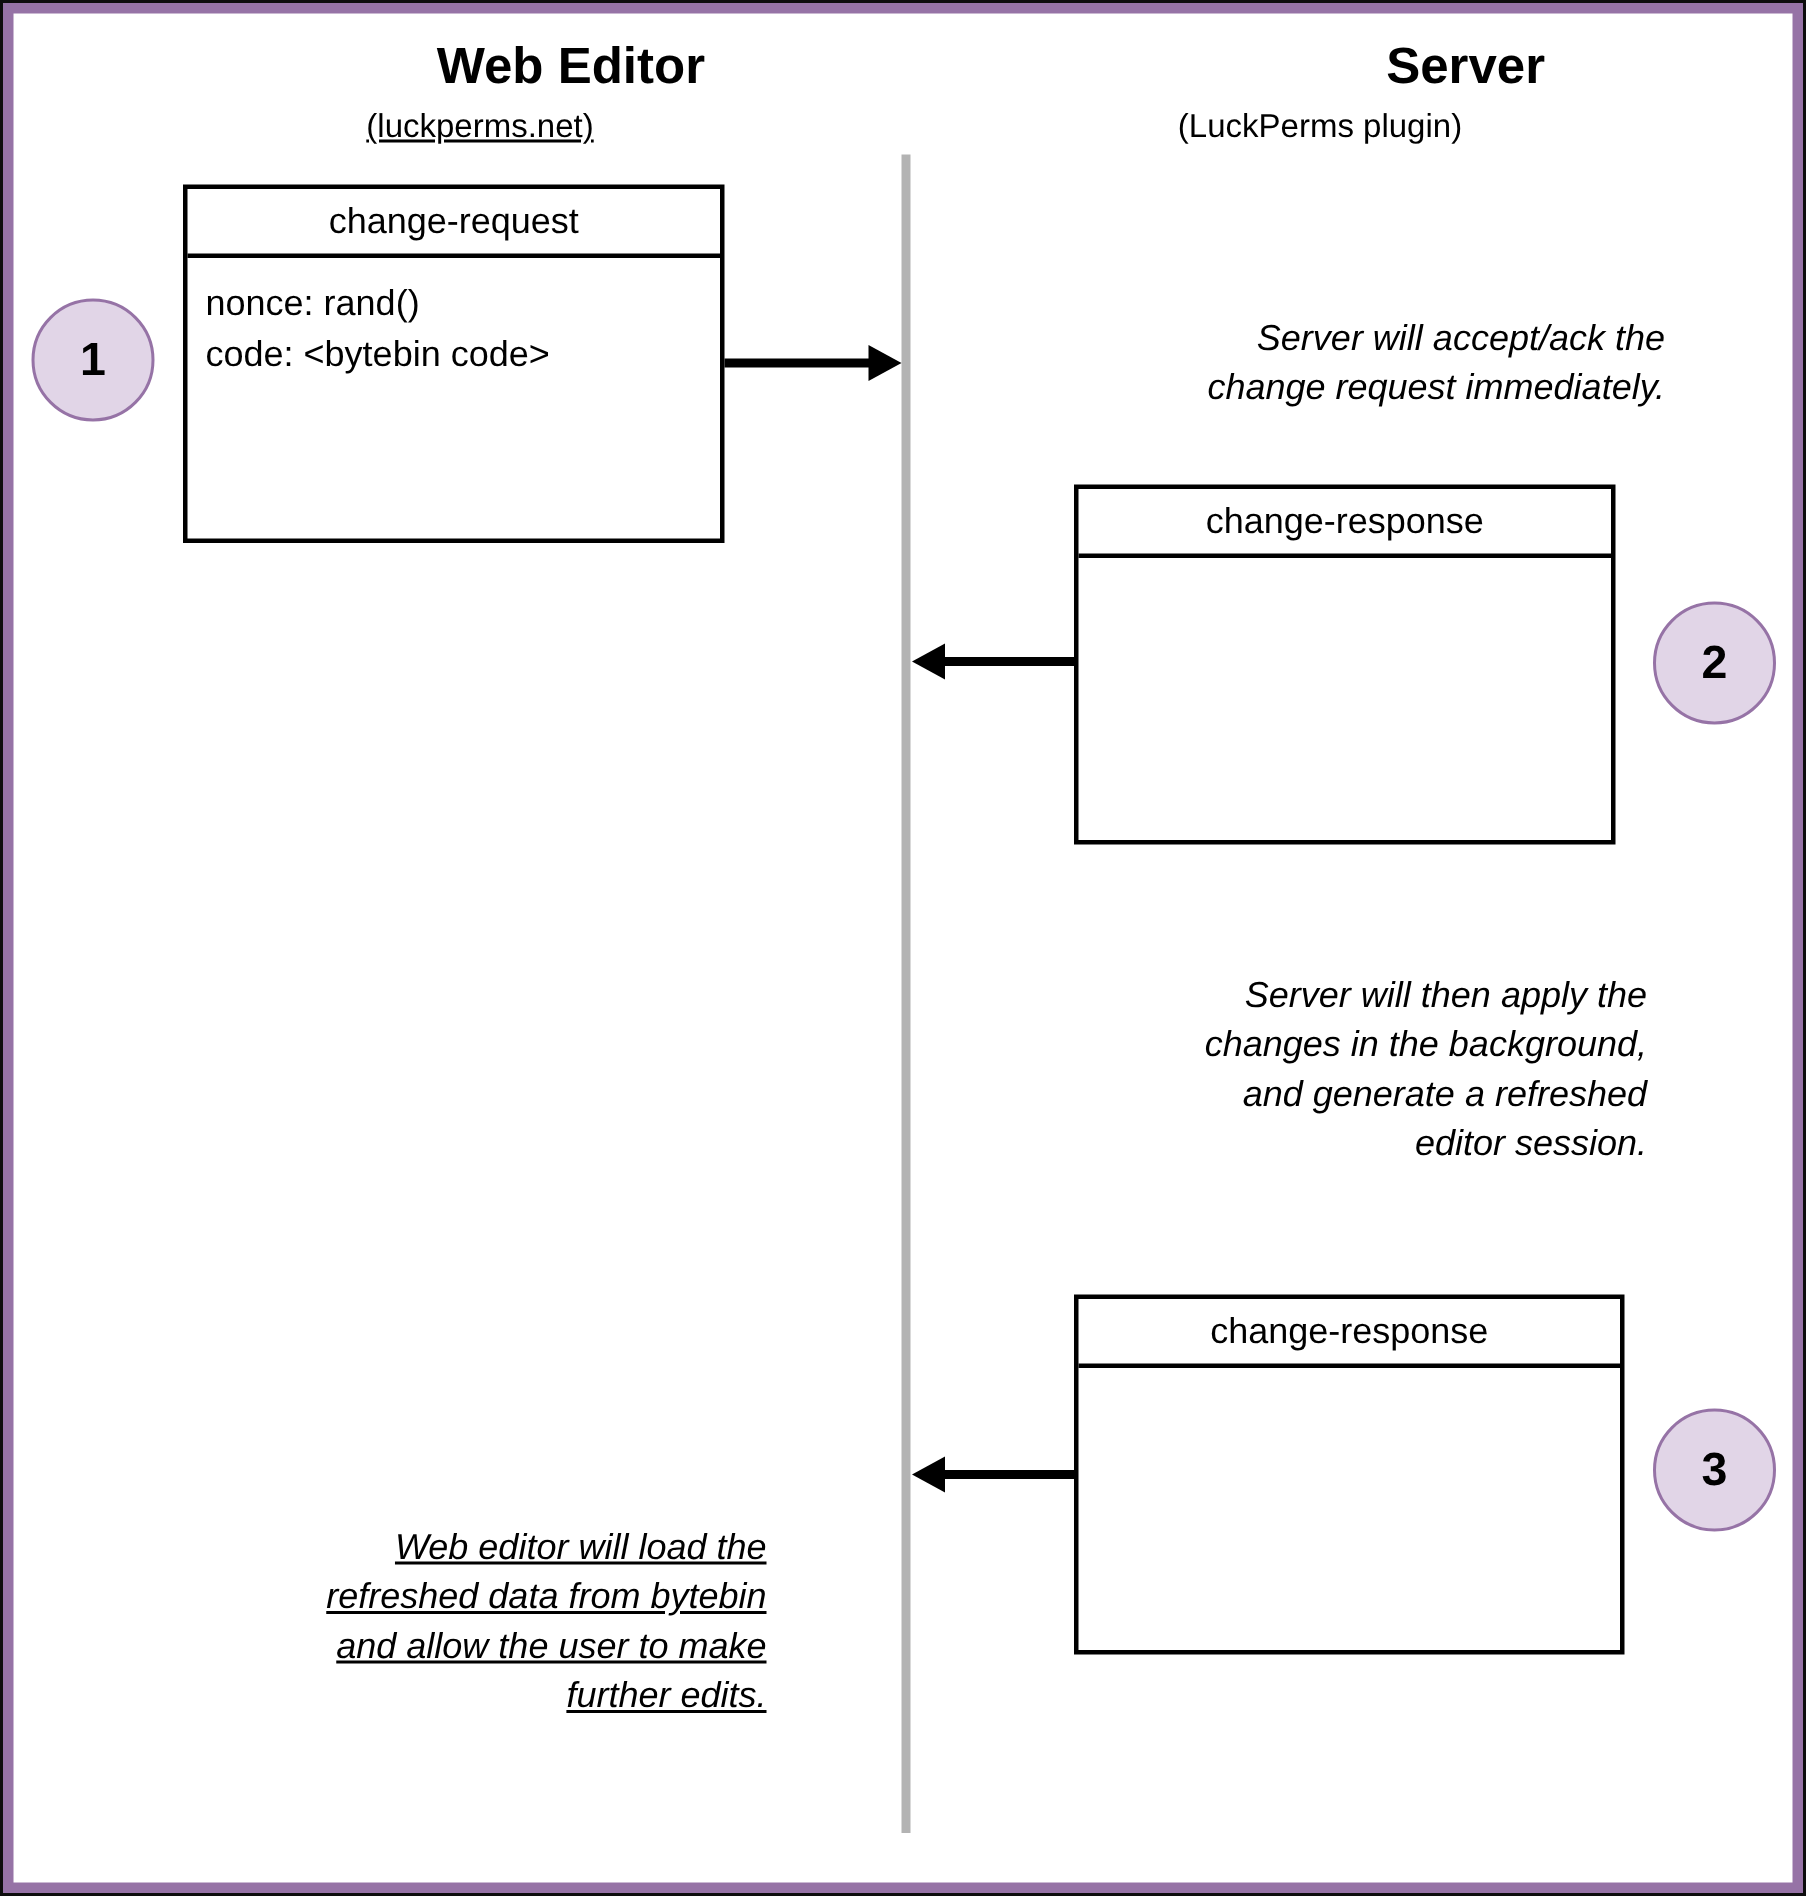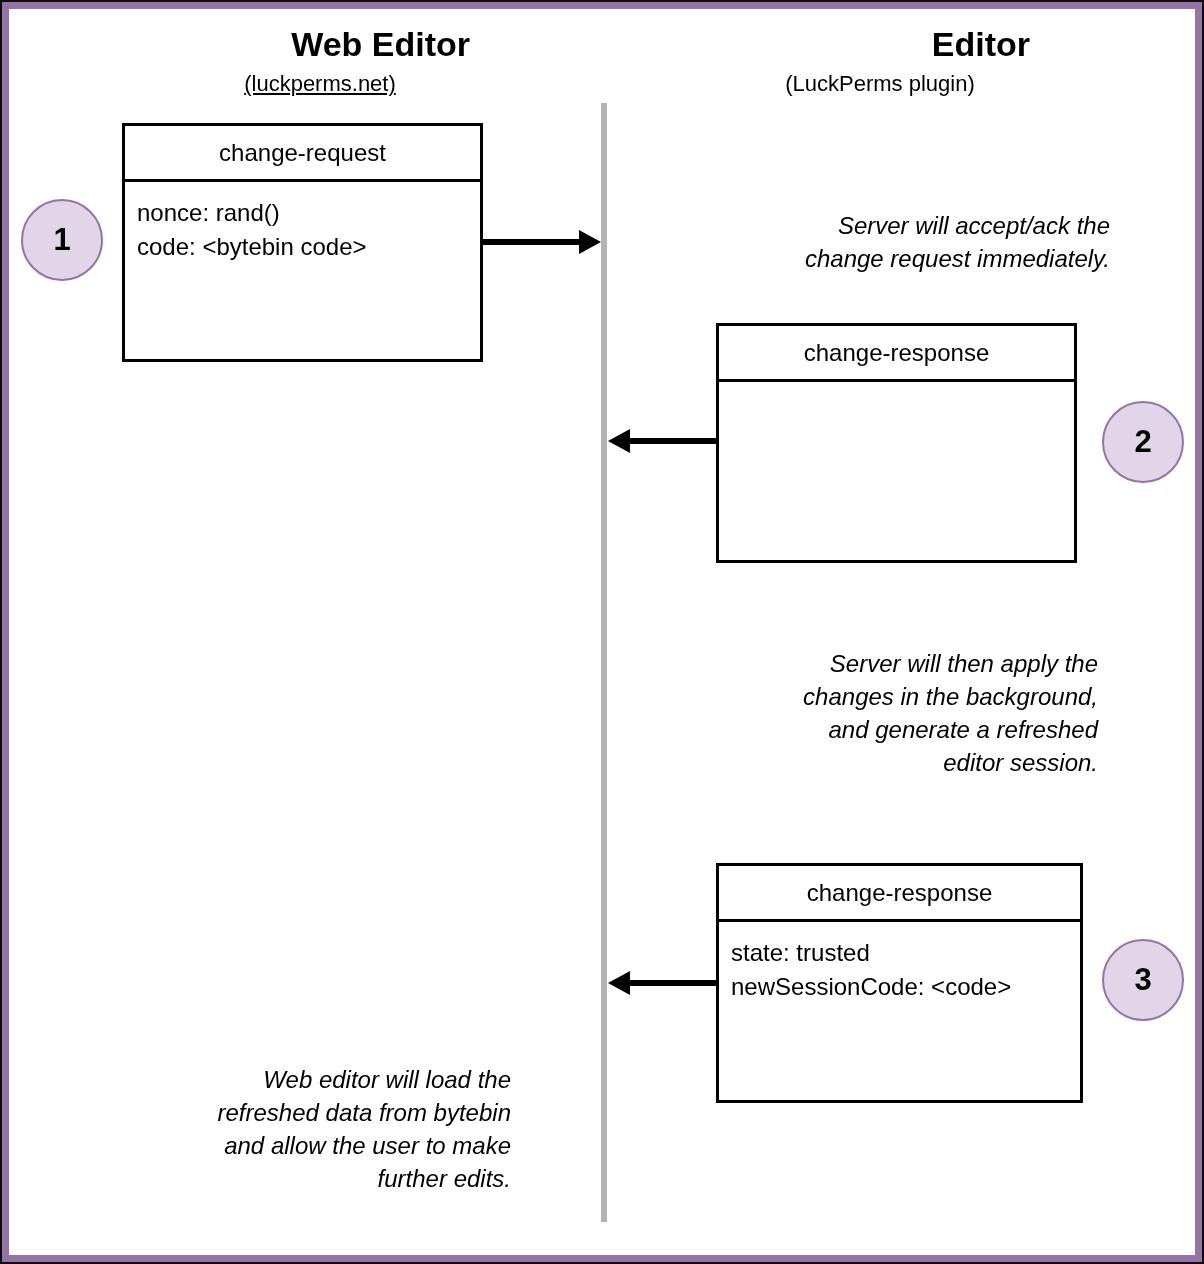--- a/index.html
+++ b/index.html
@@ -40,21 +40,21 @@
   .lifeline {
     width: 6px;
     background: #b3b3b3;
   }
 
   .msg-box {
     background: #ffffff;
     border: 3px solid #000000;
   }
   .msg-header {
-    height: 56px;
+    height: 46px;
     border-bottom: 3px solid #000000;
     display: flex;
     align-items: center;
     justify-content: center;
     font-size: 24px;
   }
   .msg-body {
     padding: 14px 12px 0 12px;
     font-size: 24px;
     line-height: 34px;
@@ -100,21 +100,21 @@
 </style>
 </head>
 <body>
 
 <div class="outer-edge"></div>
 <div class="purple-frame"></div>
 
 <div class="abs col-title" style="left:170px; top:24px; width:300px;">Web Editor</div>
 <div class="abs col-subtitle" style="left:170px; top:71px; width:300px;text-decoration:underline;">(luckperms.net)</div>
 
-<div class="abs col-title" style="left:730px; top:24px; width:300px;">Editor</div>
+<div class="abs col-title" style="left:730px; top:24px; width:300px;">Server</div>
 <div class="abs col-subtitle" style="left:730px; top:71px; width:300px;">(LuckPerms plugin)</div>
 
 <div class="abs lifeline" style="left:601px; top:103px; height:1119px;"></div>
 
 <div class="abs msg-box" style="left:122px; top:123px; width:361px; height:239px;">
   <div class="msg-header">change-request</div>
   <div class="msg-body">nonce: rand()
 code: &lt;bytebin code&gt;</div>
 </div>
 
@@ -135,25 +135,23 @@
 
 <div class="abs num-circle" style="left:1102px; top:401px;">2</div>
 
 <div class="abs annotation" style="left:678px; top:635px; width:420px;margin-top:12px;">Server will then apply the
 changes in the background,
 and generate a refreshed
 editor session.</div>
 
 <div class="abs msg-box" style="left:716px; top:863px; width:367px; height:240px;">
   <div class="msg-header">change-response</div>
-  <div class="msg-body">state: trusted
-newSessionCode: &lt;code&gt;</div>
 </div>
 
 <div class="abs arrow-head-left" style="left:608px; top:971px;"></div>
 <div class="abs arrow-line" style="left:628px; top:980px; width:88px;"></div>
 
 <div class="abs num-circle" style="left:1102px; top:939px;">3</div>
 
-<div class="abs annotation" style="left:91px; top:1063px; width:420px;">Web editor will load the
+<div class="abs annotation" style="left:91px; top:1015px; width:420px;text-decoration:underline;">Web editor will load the
 refreshed data from bytebin
 and allow the user to make
 further edits.</div>
 
 </body></html>

